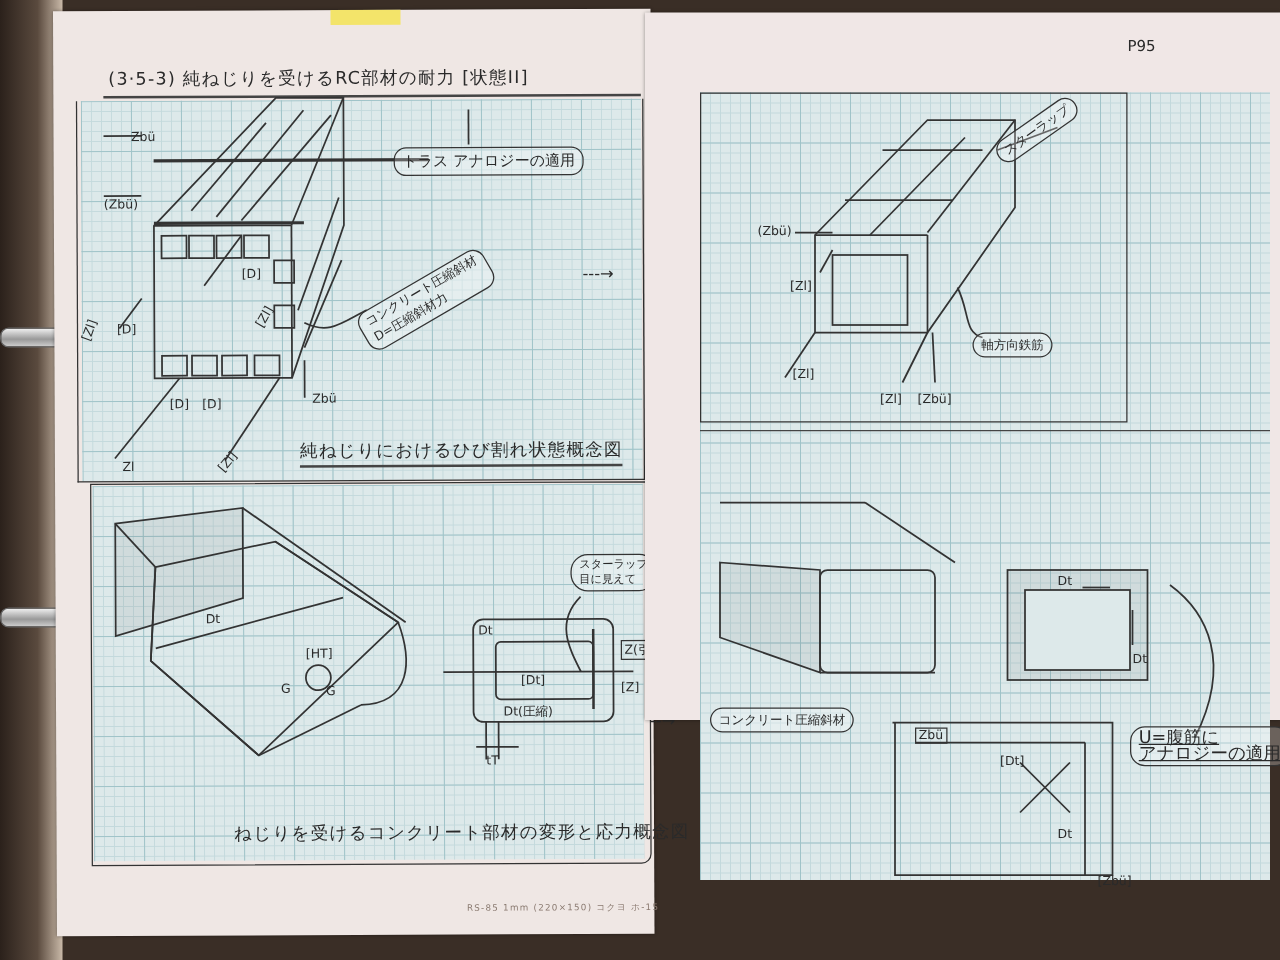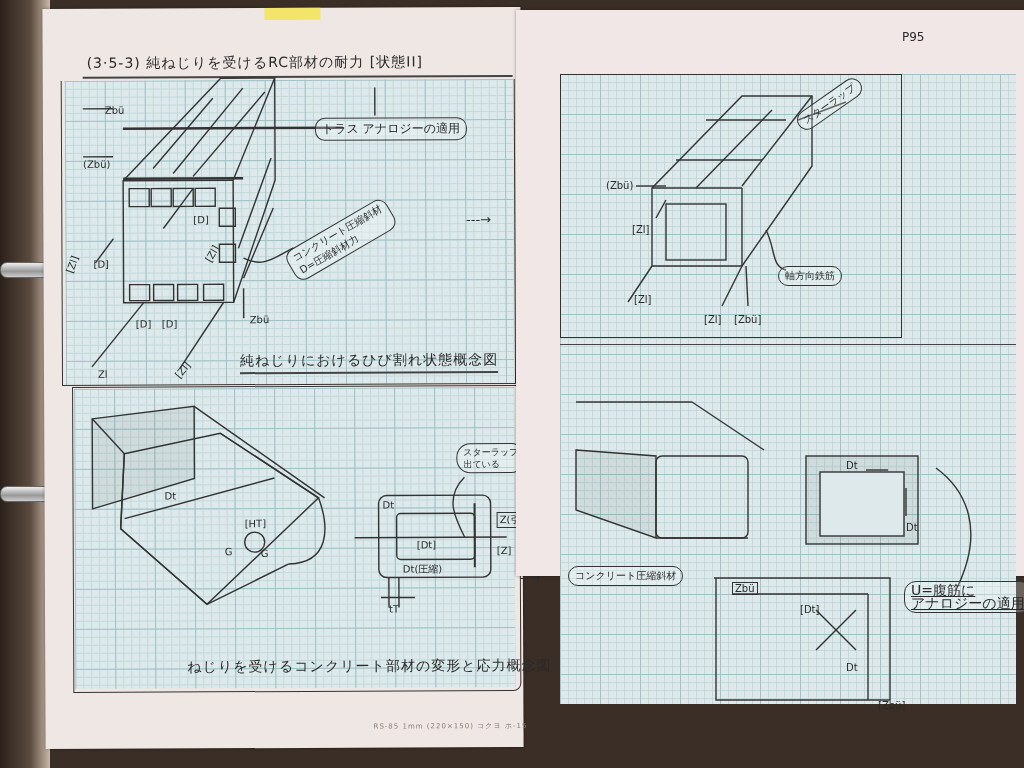--- a/index.html
+++ b/index.html
@@ -138,21 +138,21 @@
   <div class="hw lbl" style="left:216px;top:540px;">G</div>
   <div class="hw lbl" style="left:338px;top:492px;">Dt</div>
   <div class="hw lbl" style="left:358px;top:555px;">Dt(圧縮)</div>
   <div class="hw lbl" style="left:372px;top:532px;">[Dt]</div>
   <div class="hw lbl" style="left:452px;top:505px;border:1px solid #333;padding:0 2px;">Z(引張)</div>
   <div class="hw lbl" style="left:452px;top:538px;">[Z]</div>
   <div class="hw lbl" style="left:344px;top:596px;">tT</div>
 
   <div class="hw bubble" style="left:412px;top:436px;font-size:9px;line-height:12px;border-radius:14px;">
     <div>スターラップ</div>
-    <div>出ている</div>
+    <div>目に見えて</div>
   </div>
 
   <div class="hw caption" style="left:142px;top:650px;border-bottom:none;">ねじりを受けるコンクリート部材の変形と応力概念図</div>
 
   <div class="hw footer" style="left:300px;top:714px;">RS-85    1mm (220×150)    コクヨ    ホ-15</div>
 </div>
 
 <div class="hw arrow-link" style="left:466px;top:212px;">---→</div>
 <div class="hw arrow-link" style="left:520px;top:570px;">--→</div>
 

